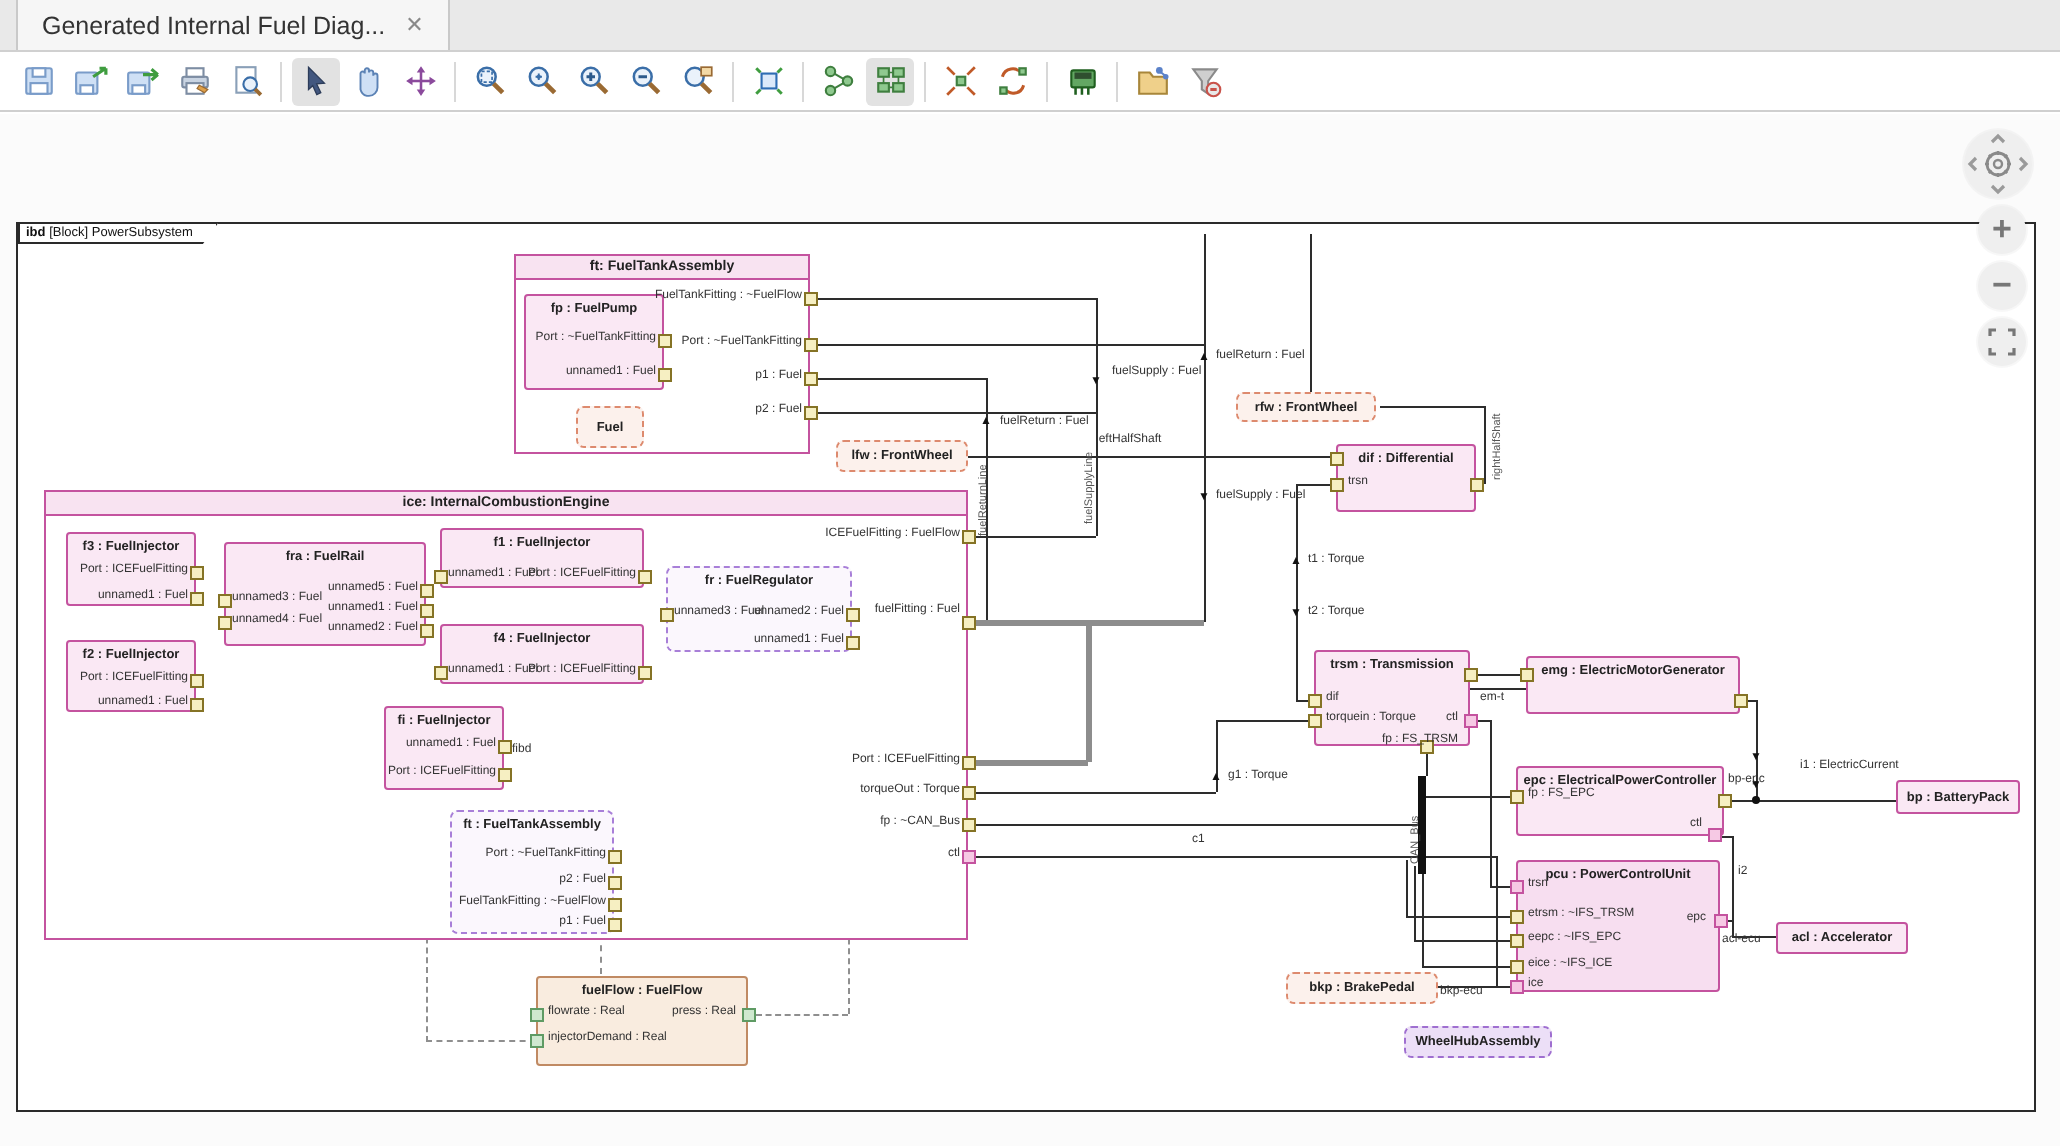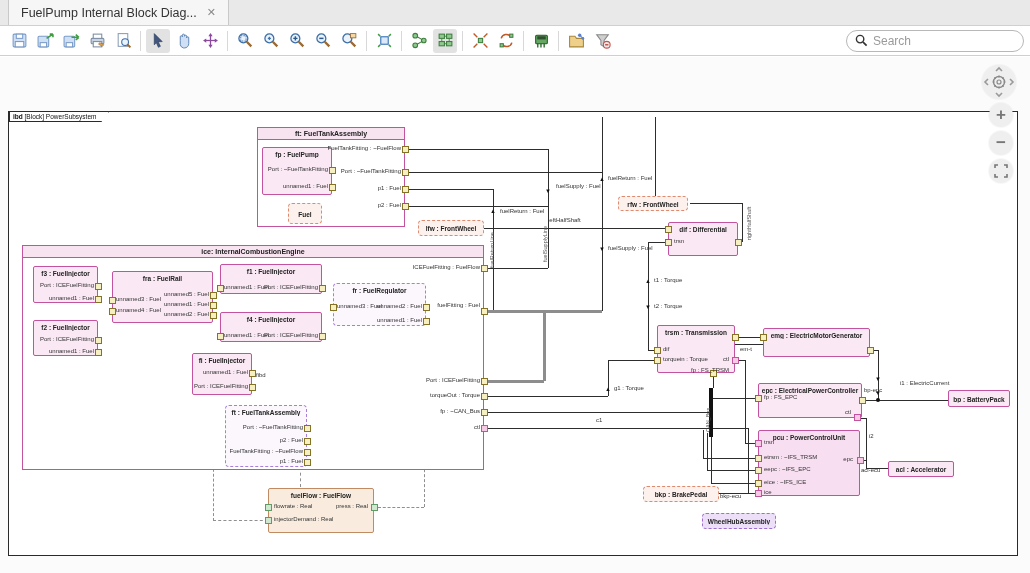--- a/index.html
+++ b/index.html
@@ -49,21 +49,21 @@
   .marker { position:absolute; font-size:6px; color:#111; z-index:4; line-height:6px; }
   .jdot { position:absolute; width:4px; height:4px; border-radius:2px; background:#111; z-index:4; }
   
   .navbtn { position:absolute; border-radius:50%; background:#efefef; display:flex; align-items:center; justify-content:center; z-index:6; box-shadow:0 0 0 1px rgba(0,0,0,0.03); }
 </style>
 </head>
 <body>
 
 <div id="tabbar">
   <div class="tab">
-    <span>FuelPump Internal Block Diag...</span>
+    <span>Generated Internal Fuel Diag...</span>
     <span class="tab-close">✕</span>
   </div>
 </div>
 
 <div id="toolbar">
   <div id="tb-buttons" style="display:flex;align-items:center;">
       <div class="tbtn">
         <span style="display: flex;">
           <svg width="17" height="17" viewBox="0 0 16 16">
             <rect x="2" y="2" width="12" height="12" rx="1" fill="#cfe0f5" stroke="#7a9cc9"></rect>
@@ -253,27 +253,20 @@
       <div class="tbtn">
         <span style="display: flex;">
           <svg width="17" height="17" viewBox="0 0 16 16">
             <path d="M2.5 2.5 h11 L9.5 8 v6 l-3 -2 V8 Z" fill="#cfcfcf" stroke="#8a8a8a"></path>
             <circle cx="12" cy="12" r="3.2" fill="#e8e8e8" stroke="#c9524a"></circle>
             <path d="M10.5 12 h3" stroke="#c9524a" stroke-width="1.4"></path>
           </svg>
         </span>
       </div>
     </div>
-  <div id="searchbox">
-    <svg width="13" height="13" viewBox="0 0 14 14">
-        <circle cx="5.5" cy="5.5" r="4" fill="none" stroke="#333" stroke-width="1.5"></circle>
-        <line x1="8.7" y1="8.7" x2="12.5" y2="12.5" stroke="#333" stroke-width="1.8"></line>
-      </svg>
-    <input type="text" placeholder="Search" style="">
-  </div>
 </div>
 
 <div id="stage">
     <div class="" id="frame" style="left: 8px; top: 54px; width: 1010px; height: 445px;"></div>
     <div class="" id="ibd-label" style="left: 9px; top: 54px;"><b>ibd</b>&nbsp;<span>[Block] PowerSubsystem</span></div>
     <div class="block b-outer" style="left: 257px; top: 70px; width: 148px; height: 100px;">
       <div class="hdr">
         <span>ft: FuelTankAssembly</span>
       </div>
     </div>

